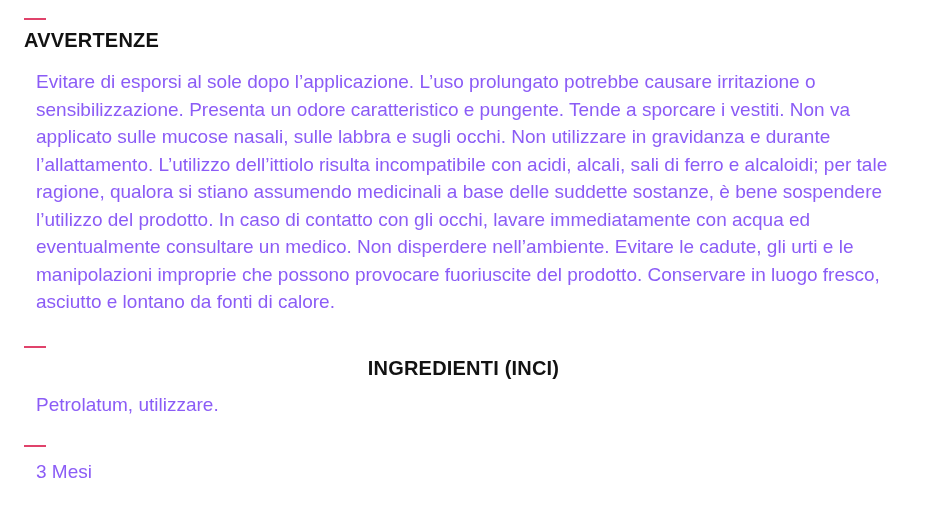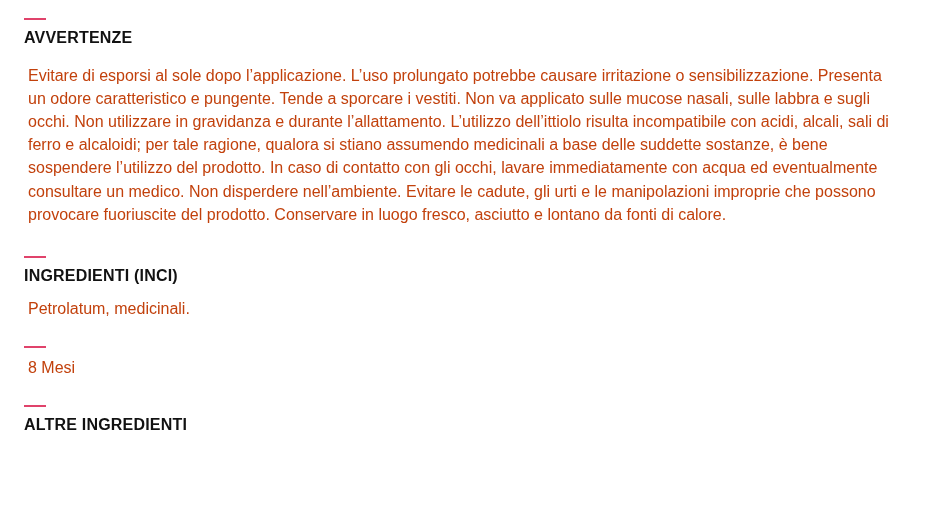--- a/index.html
+++ b/index.html
@@ -25,62 +25,62 @@
   .section:last-child {
     margin-bottom: 0;
   }
   .rule {
     width: 22px;
     height: 2px;
     background: #e0436b;
     margin: 0 0 9px 0;
   }
   .section-title {
-    font-size: 16px;
+    font-size: 20px;
     font-weight: bold;
     letter-spacing: 0.2px;
     color: #121212;
     margin: 0 0 14px 0;
     line-height: 1.1;
   }
   .section-body {
-    font-size: 16px;
+    font-size: 19px;
     line-height: 1.45;
-    color: #c2410c;
-    margin: 4px;
+    color: #8b5cf6;
+    margin: 12px;
     max-width: 880px;
     text-align: left;
   }
   .section-body.short {
     line-height: 1.4;
   }
   .gap-warnings .section-title { margin-bottom: 17px; }
   .gap-warnings { margin-bottom: 30px; }
-  .tight-title { margin-bottom: 13px; }
+  .tight-title { margin-bottom: 13px; text-align: center; }
 </style>
 </head>
 <body>
 
 <div class="page">
 
   <div class="section gap-warnings">
     <div class="rule" style="background: rgb(224, 67, 107);"></div>
     <h2 class="section-title">AVVERTENZE</h2>
     <p class="section-body">Evitare di esporsi al sole dopo l’applicazione. L’uso prolungato potrebbe causare irritazione o sensibilizzazione. Presenta un odore caratteristico e pungente. Tende a sporcare i vestiti. Non va applicato sulle mucose nasali, sulle labbra e sugli occhi. Non utilizzare in gravidanza e durante l’allattamento. L’utilizzo dell’ittiolo risulta incompatibile con acidi, alcali, sali di ferro e alcaloidi; per tale ragione, qualora si stiano assumendo medicinali a base delle suddette sostanze, è bene sospendere l’utilizzo del prodotto. In caso di contatto con gli occhi, lavare immediatamente con acqua ed eventualmente consultare un medico. Non disperdere nell’ambiente. Evitare le cadute, gli urti e le manipolazioni improprie che possono provocare fuoriuscite del prodotto. Conservare in luogo fresco, asciutto e lontano da fonti di calore.</p>
   </div>
 
   <div class="section">
     <div class="rule" style="background: rgb(224, 67, 107);"></div>
     <h2 class="section-title tight-title">INGREDIENTI (INCI)</h2>
-    <p class="section-body short">Petrolatum, medicinali.</p>
+    <p class="section-body short">Petrolatum, utilizzare.</p>
   </div>
 
   <div class="section">
     <div class="rule" style="background: rgb(224, 67, 107);"></div>
-    <p class="section-body short">8 Mesi</p>
+    <p class="section-body short">3 Mesi</p>
   </div>
 
   <div class="section">
     <div class="rule" style="background: rgb(224, 67, 107);"></div>
     <h2 class="section-title tight-title">ALTRE INGREDIENTI</h2>
   </div>
 
 </div>
 
 </body></html>

